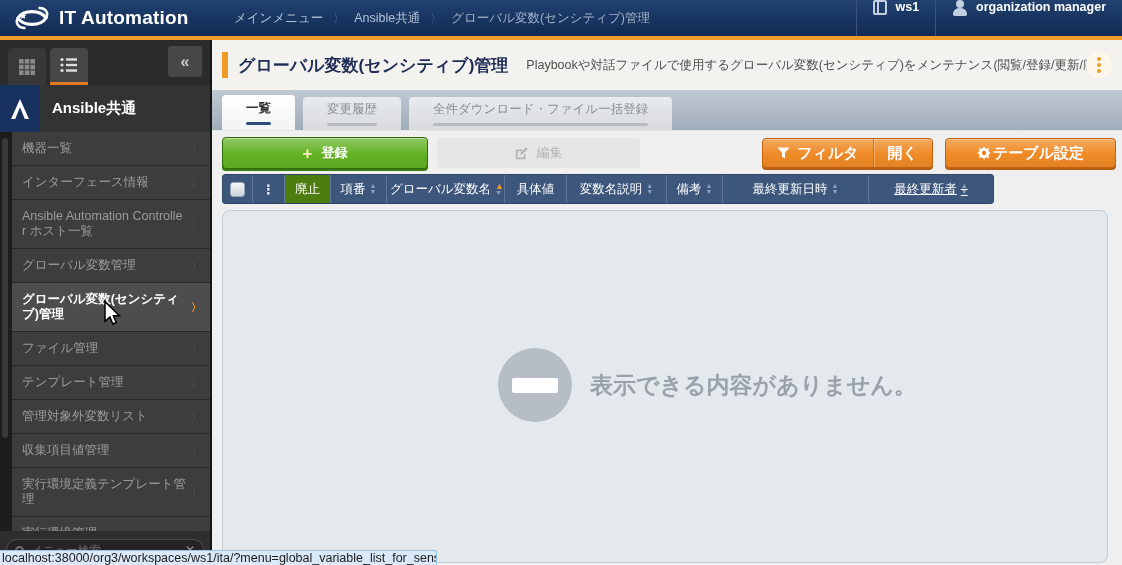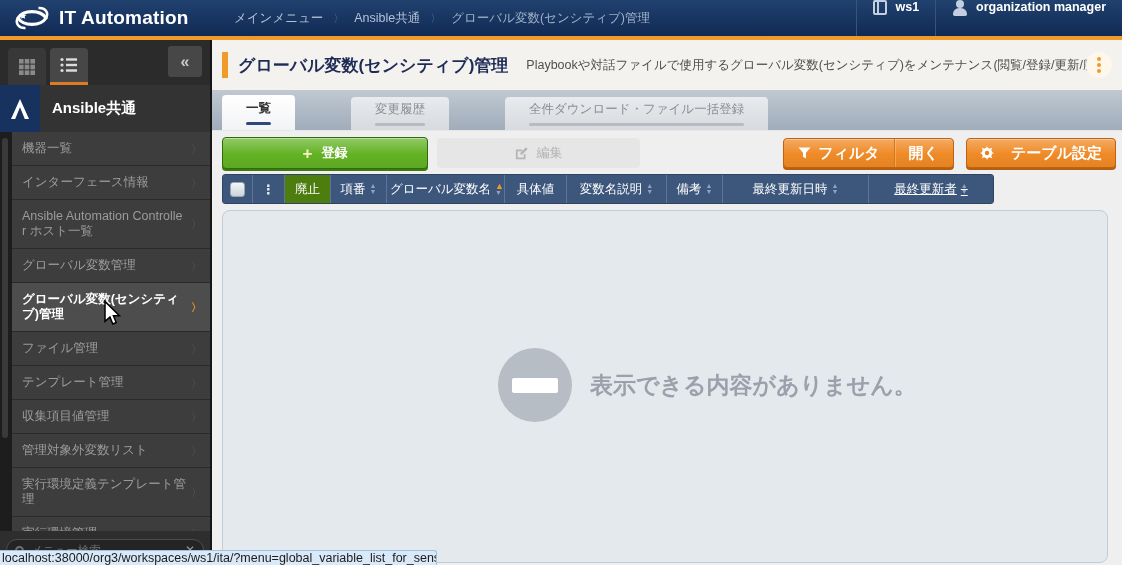--- a/index.html
+++ b/index.html
@@ -54,21 +54,21 @@
   .side-search-placeholder{color:#707070;font-size:11.5px;flex:1;white-space:nowrap;overflow:hidden;}
   .side-search-close{color:#9a9a9a;font-size:12px;font-weight:bold;flex:none;}
   
   .main{position:absolute;left:212px;top:40px;right:0;bottom:0;}
   .page-header{height:50px;background:#f4f2ef;display:flex;align-items:center;position:relative;overflow:hidden;}
   .accent-bar{width:6px;height:26px;background:var(--accent-orange);margin-left:10px;flex:none;}
   .page-title{font-size:17px;font-weight:bold;color:#1d2b55;margin-left:10px;white-space:nowrap;flex:none;}
   .page-desc{font-size:12.5px;color:#4f4f4f;margin-left:18px;white-space:nowrap;overflow:hidden;flex:1;}
   .kebab-btn{position:absolute;right:10px;top:12px;width:26px;height:26px;border-radius:50%;background:#fdf7ec;display:flex;flex-direction:column;align-items:center;justify-content:center;gap:2px;}
   .kebab-btn i{width:4px;height:4px;border-radius:50%;background:var(--accent-orange);}
-  .tabstrip{height:41px;background:linear-gradient(#c0c9d2,#a0acba);display:flex;align-items:flex-end;padding-left:10px;border-bottom:1px solid #e6e6e6;box-sizing:border-box;gap:48px;}
+  .tabstrip{height:41px;background:linear-gradient(#c0c9d2,#a0acba);display:flex;align-items:flex-end;padding-left:10px;border-bottom:1px solid #e6e6e6;box-sizing:border-box;}
   .tab{margin-right:8px;border-radius:4px 4px 0 0;padding:0 24px;font-size:12.5px;display:flex;flex-direction:column;align-items:center;justify-content:center;gap:5px;cursor:pointer;}
   .tab .tab-underline{height:3px;border-radius:2px;align-self:stretch;}
   .tab.active{height:35px;background:linear-gradient(#ffffff,#f2f3f5);color:#333;font-weight:bold;}
   .tab.active .tab-underline{background:var(--active-tab-underline);}
   .tab.inactive{height:33px;background:linear-gradient(#e9ebee,#d7dade);color:#8a8f96;}
   .tab.inactive .tab-underline{background:#b7bcc2;}
   .toolbar{margin-top:6px;height:32px;display:flex;align-items:center;padding:0 6px 0 10px;}
   .btn{border-radius:4px;display:flex;align-items:center;justify-content:center;font-size:13px;box-sizing:border-box;cursor:pointer;}
   .btn-register{width:206px;height:32px;color:#fff;font-weight:bold;background-color:var(--button-green);
     background-image:linear-gradient(rgba(255,255,255,.3),rgba(255,255,255,0) 55%,rgba(0,0,0,.06));
@@ -77,21 +77,21 @@
   .btn-edit{margin-left:9px;width:203px;height:30px;background:#e6e6e6;color:#b3b3b3;gap:8px;}
   .right-group{margin-left:auto;display:flex;align-items:center;}
   .btn-orange{background-color:var(--button-orange);
     background-image:linear-gradient(rgba(255,255,255,.28),rgba(255,255,255,0) 55%,rgba(0,0,0,.05));
     border:1px solid #c2610e;box-shadow:0 2px 0 #b55f10, inset 0 1px 0 rgba(255,255,255,.35);
     color:#fff;font-weight:bold;font-size:15px;height:30px;}
   .btn-seg{display:flex;border-radius:4px;overflow:hidden;}
   .seg{display:flex;align-items:center;justify-content:center;gap:7px;padding:0 14px;height:28px;}
   .seg + .seg{border-left:1px solid #d9770f;box-shadow:inset 1px 0 0 rgba(255,255,255,.25);}
   .btn-seg.btn-orange{padding:0;}
-  .btn-settings{margin-left:12px;padding:0 13px;gap:17px;border-radius:4px;}
+  .btn-settings{margin-left:12px;padding:0 31px;gap:2px;border-radius:4px;}
   
   .thead{display:flex;margin:5px 0 0 10px;height:30px;border:1px solid #2f4363;border-radius:3px;box-sizing:border-box;width:max-content;}
   .th{background:var(--table-header-blue);border-right:1px solid #5f7498;color:#fff;font-size:12.5px;display:flex;align-items:center;justify-content:center;gap:4px;box-sizing:border-box;white-space:nowrap;}
   .th:last-child{border-right:none;text-decoration:underline;}
   .th.highlight{background:#4d7c0f;}
   .chk{width:15px;height:15px;border-radius:3px;border:1px solid #9aa6b4;background:linear-gradient(#f4f6f8,#ccd3da);box-sizing:border-box;}
   .th-menu-icon{color:#e8edf4;font-weight:bold;font-size:13px;letter-spacing:0;}
   .sort{display:flex;flex-direction:column;line-height:6px;font-size:7px;}
   .sort .up{color:#8fa2bf}.sort .down{color:#8fa2bf}
   .sort.asc .up{color:var(--accent-orange);font-size:9px;line-height:8px;}
@@ -190,22 +190,22 @@
   </div>
   <div class="side-menu">
     <div class="side-scrollbar"></div>
   <div class="side-item"><span class="side-item-label">機器一覧</span><span class="side-chevron">〉</span></div>
       <div class="side-item"><span class="side-item-label">インターフェース情報</span><span class="side-chevron">〉</span></div>
       <div class="side-item"><span class="side-item-label">Ansible Automation Controller ホスト一覧</span><span class="side-chevron">〉</span></div>
       <div class="side-item"><span class="side-item-label">グローバル変数管理</span><span class="side-chevron">〉</span></div>
       <div class="side-item active"><span class="side-item-label">グローバル変数(センシティブ)管理</span><span class="side-chevron">〉</span></div>
       <div class="side-item"><span class="side-item-label">ファイル管理</span><span class="side-chevron">〉</span></div>
       <div class="side-item"><span class="side-item-label">テンプレート管理</span><span class="side-chevron">〉</span></div>
+      <div class="side-item"><span class="side-item-label">管理対象外変数リスト</span><span class="side-chevron">〉</span></div>
       <div class="side-item"><span class="side-item-label">収集項目値管理</span><span class="side-chevron">〉</span></div>
-      <div class="side-item"><span class="side-item-label">管理対象外変数リスト</span><span class="side-chevron">〉</span></div>
       <div class="side-item"><span class="side-item-label">実行環境定義テンプレート管理</span><span class="side-chevron">〉</span></div>
       <div class="side-item"><span class="side-item-label">実行環境管理</span><span class="side-chevron">〉</span></div>
     </div>
   <div class="side-search">
     <span class="search-icon"></span>
     <span class="side-search-placeholder">メニュー検索</span>
     <span class="side-search-close">✕</span>
   </div>
 </div>
 

